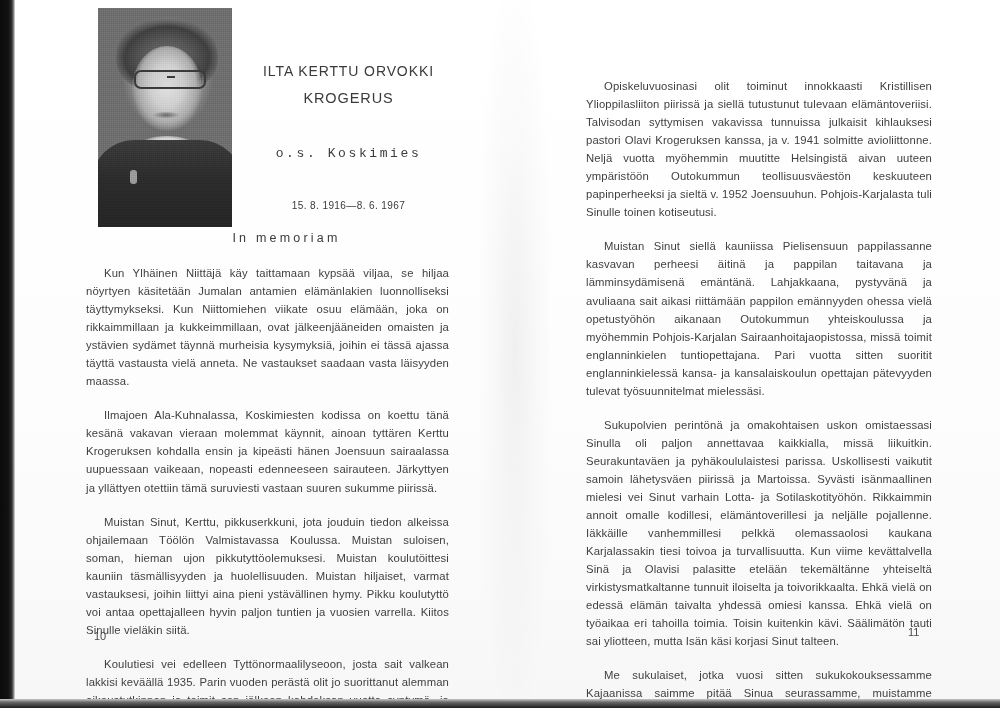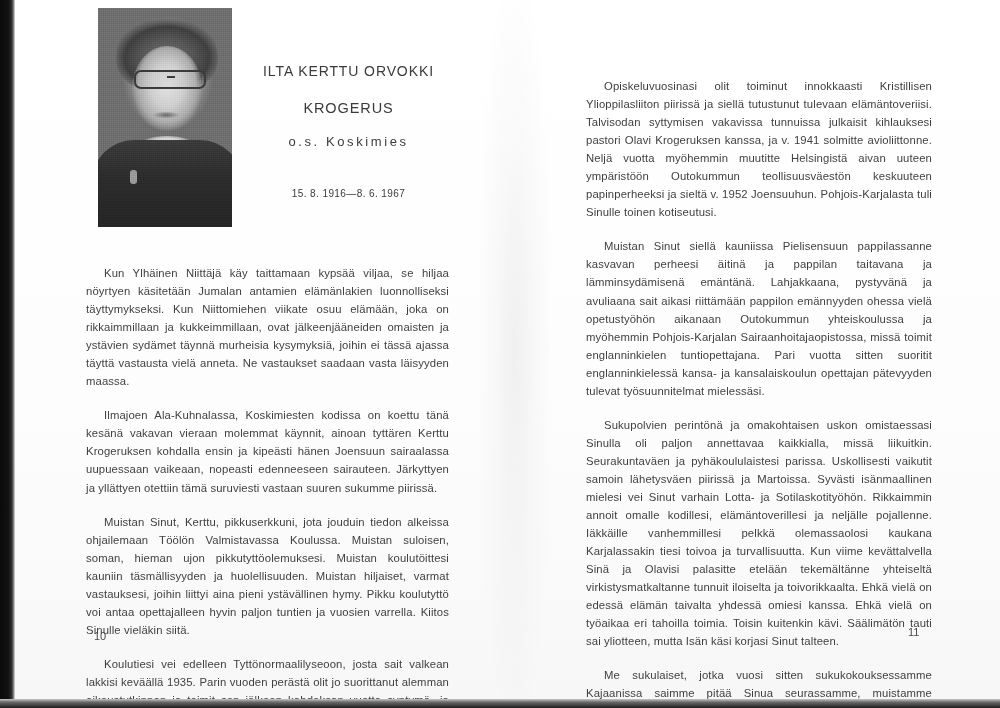--- a/index.html
+++ b/index.html
@@ -113,27 +113,28 @@
   .title-line1 {
     font-size: 14px;
     letter-spacing: 0.9px;
     color: #3a3a3a;
     margin-top: 63px;
   }
   .title-line2 {
     font-size: 14.5px;
     letter-spacing: 0.9px;
     color: #3a3a3a;
-    margin-top: 21px;
+    margin-top: 11px;
   }
   .title-maiden {
     font-size: 13px;
     letter-spacing: 2.6px;
     color: #3c3c3c;
-    margin-top: 18px;
+    margin-top: 40px;
+    font-family: Liberation Mono, monospace;
   }
   .title-dates {
     font-size: 10px;
     letter-spacing: 0.4px;
     color: #3a3a3a;
     margin-top: 39px;
   }
   .in-memoriam {
     position: absolute;
     left: 178px; top: 231px;
@@ -200,20 +201,21 @@
     </div>
 
     <div class="titles">
       <div class="title-line1">ILTA KERTTU ORVOKKI</div>
       <div class="title-line2">KROGERUS</div>
       <div class="title-maiden">o.s. Koskimies</div>
       <div class="title-dates">15. 8. 1916—8. 6. 1967</div>
     </div>
   </div>
 
+  <div class="in-memoriam">In memoriam</div>
 
   <div class="left-body body-text">
     <p>Kun Ylhäinen Niittäjä käy taittamaan kypsää viljaa, se hiljaa nöyrtyen käsitetään Jumalan antamien elämänlakien luonnolliseksi täyttymykseksi. Kun Niittomiehen viikate osuu elämään, joka on rikkaimmillaan ja kukkeimmillaan, ovat jälkeenjääneiden omaisten ja ystävien sydämet täynnä murheisia kysymyksiä, joihin ei tässä ajassa täyttä vastausta vielä anneta. Ne vastaukset saadaan vasta läisyyden maassa.</p>
     <p>Ilmajoen Ala-Kuhnalassa, Koskimiesten kodissa on koettu tänä kesänä vakavan vieraan molemmat käynnit, ainoan tyttären Kerttu Krogeruksen kohdalla ensin ja kipeästi hänen Joensuun sairaalassa uupuessaan vaikeaan, nopeasti edenneeseen sairauteen. Järkyttyen ja yllättyen otettiin tämä suruviesti vastaan suuren sukumme piirissä.</p>
     <p>Muistan Sinut, Kerttu, pikkuserkkuni, jota jouduin tiedon alkeissa ohjailemaan Töölön Valmistavassa Koulussa. Muistan suloisen, soman, hieman ujon pikkutyttöolemuksesi. Muistan koulutöittesi kauniin täsmällisyyden ja huolellisuuden. Muistan hiljaiset, varmat vastauksesi, joihin liittyi aina pieni ystävällinen hymy. Pikku koulutyttö voi antaa opettajalleen hyvin paljon tuntien ja vuosien varrella. Kiitos Sinulle vieläkin siitä.</p>
     <p>Koulutiesi vei edelleen Tyttönormaalilyseoon, josta sait valkean lakkisi keväällä 1935. Parin vuoden perästä olit jo suorittanut alemman oikeustutkinnon ja toimit sen jälkeen kahdeksan vuotta syntymä- ja kotikaupungissasi, Helsingissä, Teknillisen Korkeakoulun kansliassa. Sodan syttyessä jouduit Sinäkin kokemaan omakohtaisesti työpaikallasi Helsingin ensimmäisen pommituksen järkytyksen ja vaaran, josta töin tuskin pelastuit.</p>
   </div>
 
   <div class="folio folio-left">10</div>
 

